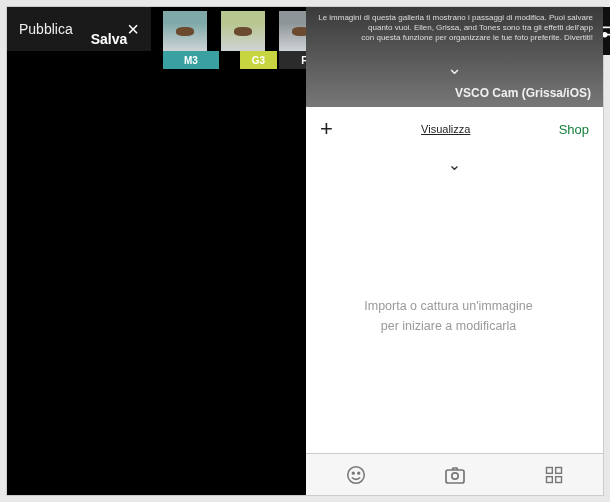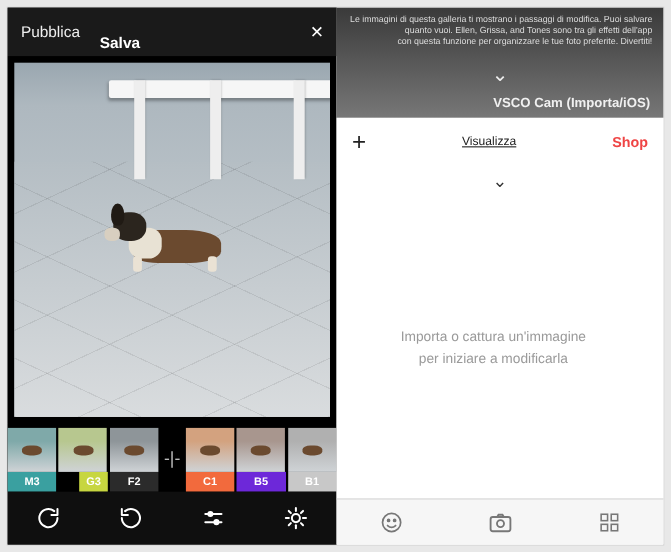--- a/index.html
+++ b/index.html
@@ -18,21 +18,21 @@
       display: flex;
       background: #fff;
       border: 1px solid #ccc;
     }
     
     .left {
       width: 299px;
       height: 100%;
       background: #000;
       display: flex;
-      flex-direction: column;
+      flex-direction: row;
     }
     .editor-header {
       height: 44px;
       background: #1a1a1a;
       display: flex;
       align-items: center;
       padding: 0 12px;
       color: #fff;
       position: relative;
     }
@@ -158,21 +158,21 @@
       font-size:12px; font-weight:700; color:#f0f0f0;
     }
     .lib-tabs {
       height: 44px;
       background: #fff;
       display:flex; align-items:center;
       padding: 0 14px;
     }
     .lib-plus { font-size:22px; color:#222; cursor:pointer; }
     .lib-center     { flex:1; text-align:center; font-size:11px; color:#222; text-decoration:underline; cursor:pointer; }
-    .lib-shop       { font-size:13px; color:#ef4444; cursor:pointer;font-weight:bold; }
+    .lib-shop       { font-size:13px; color:#15803d; cursor:pointer; }
     .lib-body {
       flex:1;
       position:relative;
       background:#fff;
     }
     .lib-chev {
       position:absolute; top:4px; left:50%; transform:translateX(-50%);
       color:#333; font-size:16px;
     }
     .lib-empty {
@@ -303,21 +303,21 @@
       </span>
     </div>
   </div>
 
   <div class="right">
     <div class="right-bg">
       <div>Le immagini di questa galleria ti mostrano i passaggi di modifica. Puoi salvare</div>
       <div>quanto vuoi. Ellen, Grissa, and Tones sono tra gli effetti dell'app</div>
       <div>con questa funzione per organizzare le tue foto preferite. Divertiti!</div>
       <span class="chev-down">⌄</span>
-      <span class="appname">VSCO Cam (Importa/iOS)</span>
+      <span class="appname">VSCO Cam (Grissa/iOS)</span>
     </div>
 
     <div class="lib-tabs">
       <span class="lib-plus">+</span>
       <span class="lib-center">Visualizza</span>
       <span class="lib-shop">Shop</span>
     </div>
 
     <div class="lib-body">
       <span class="lib-chev">⌄</span>

